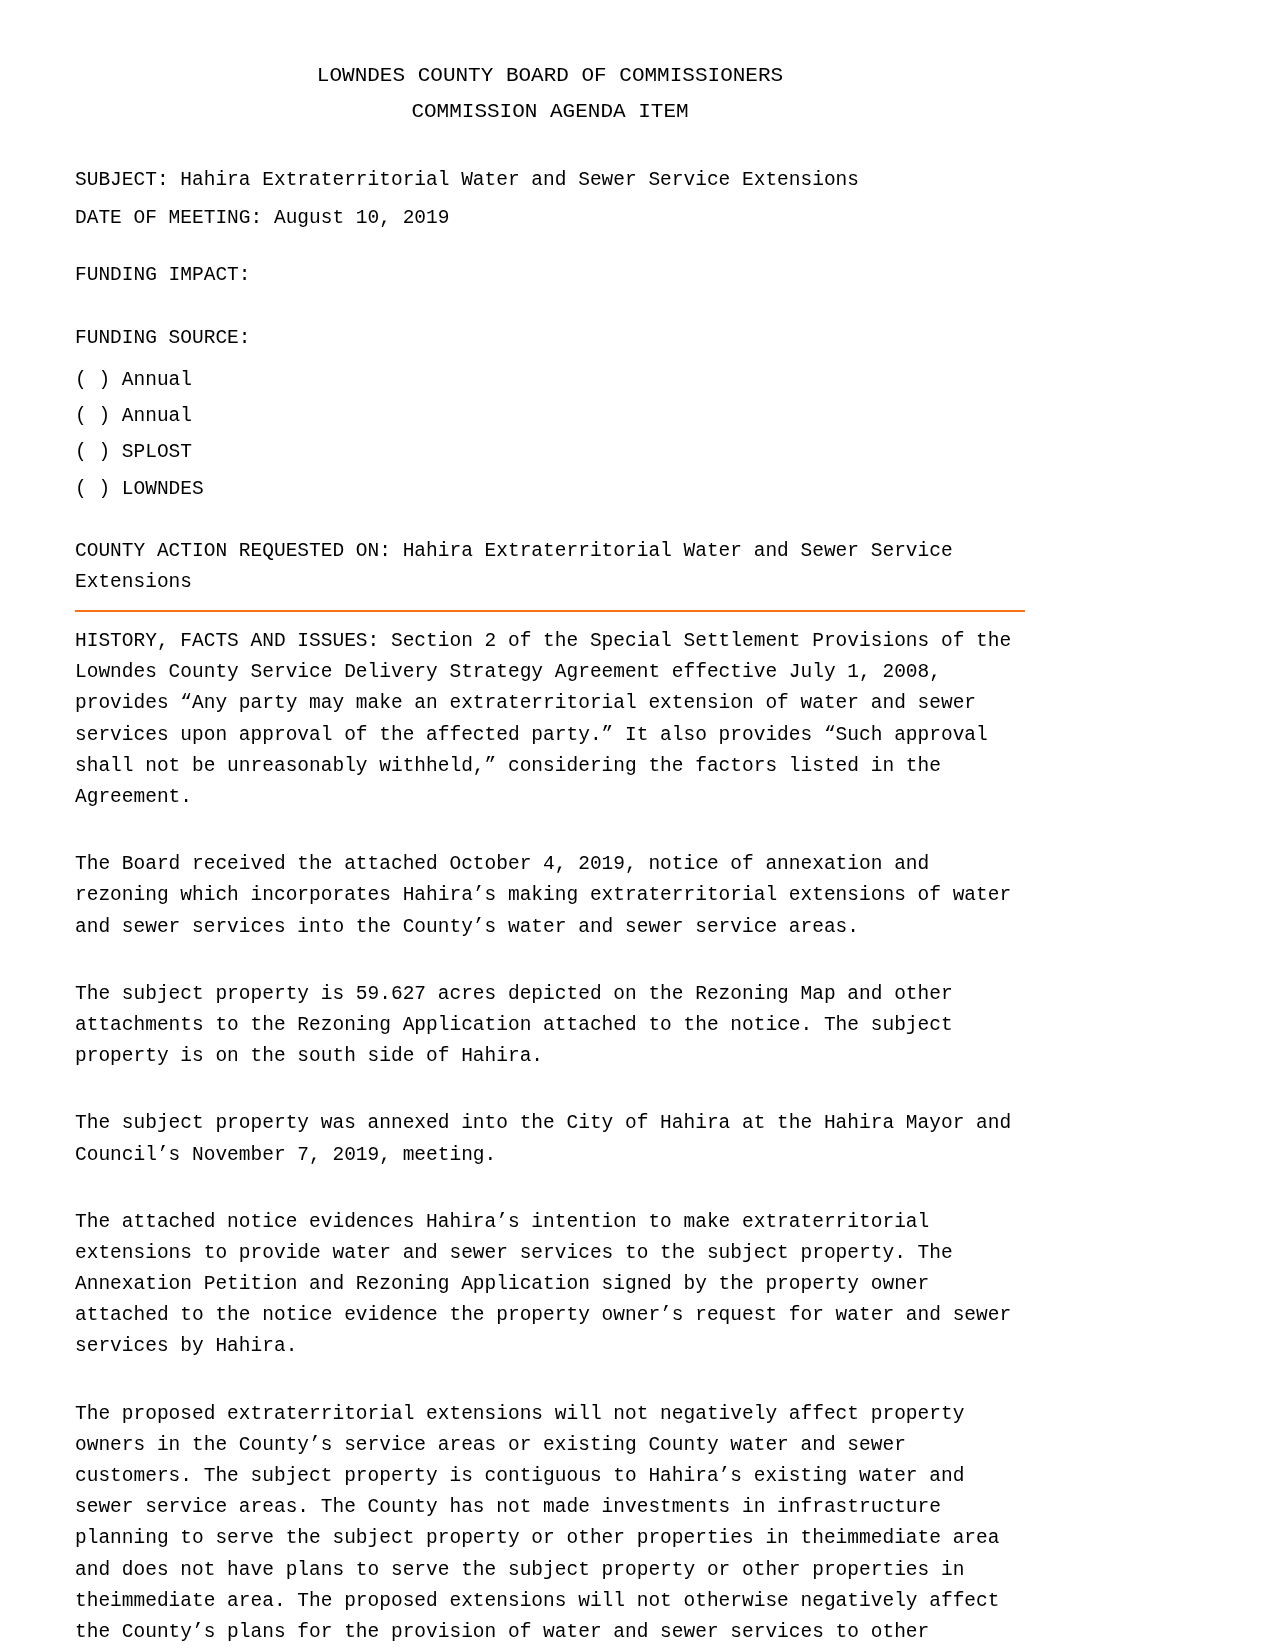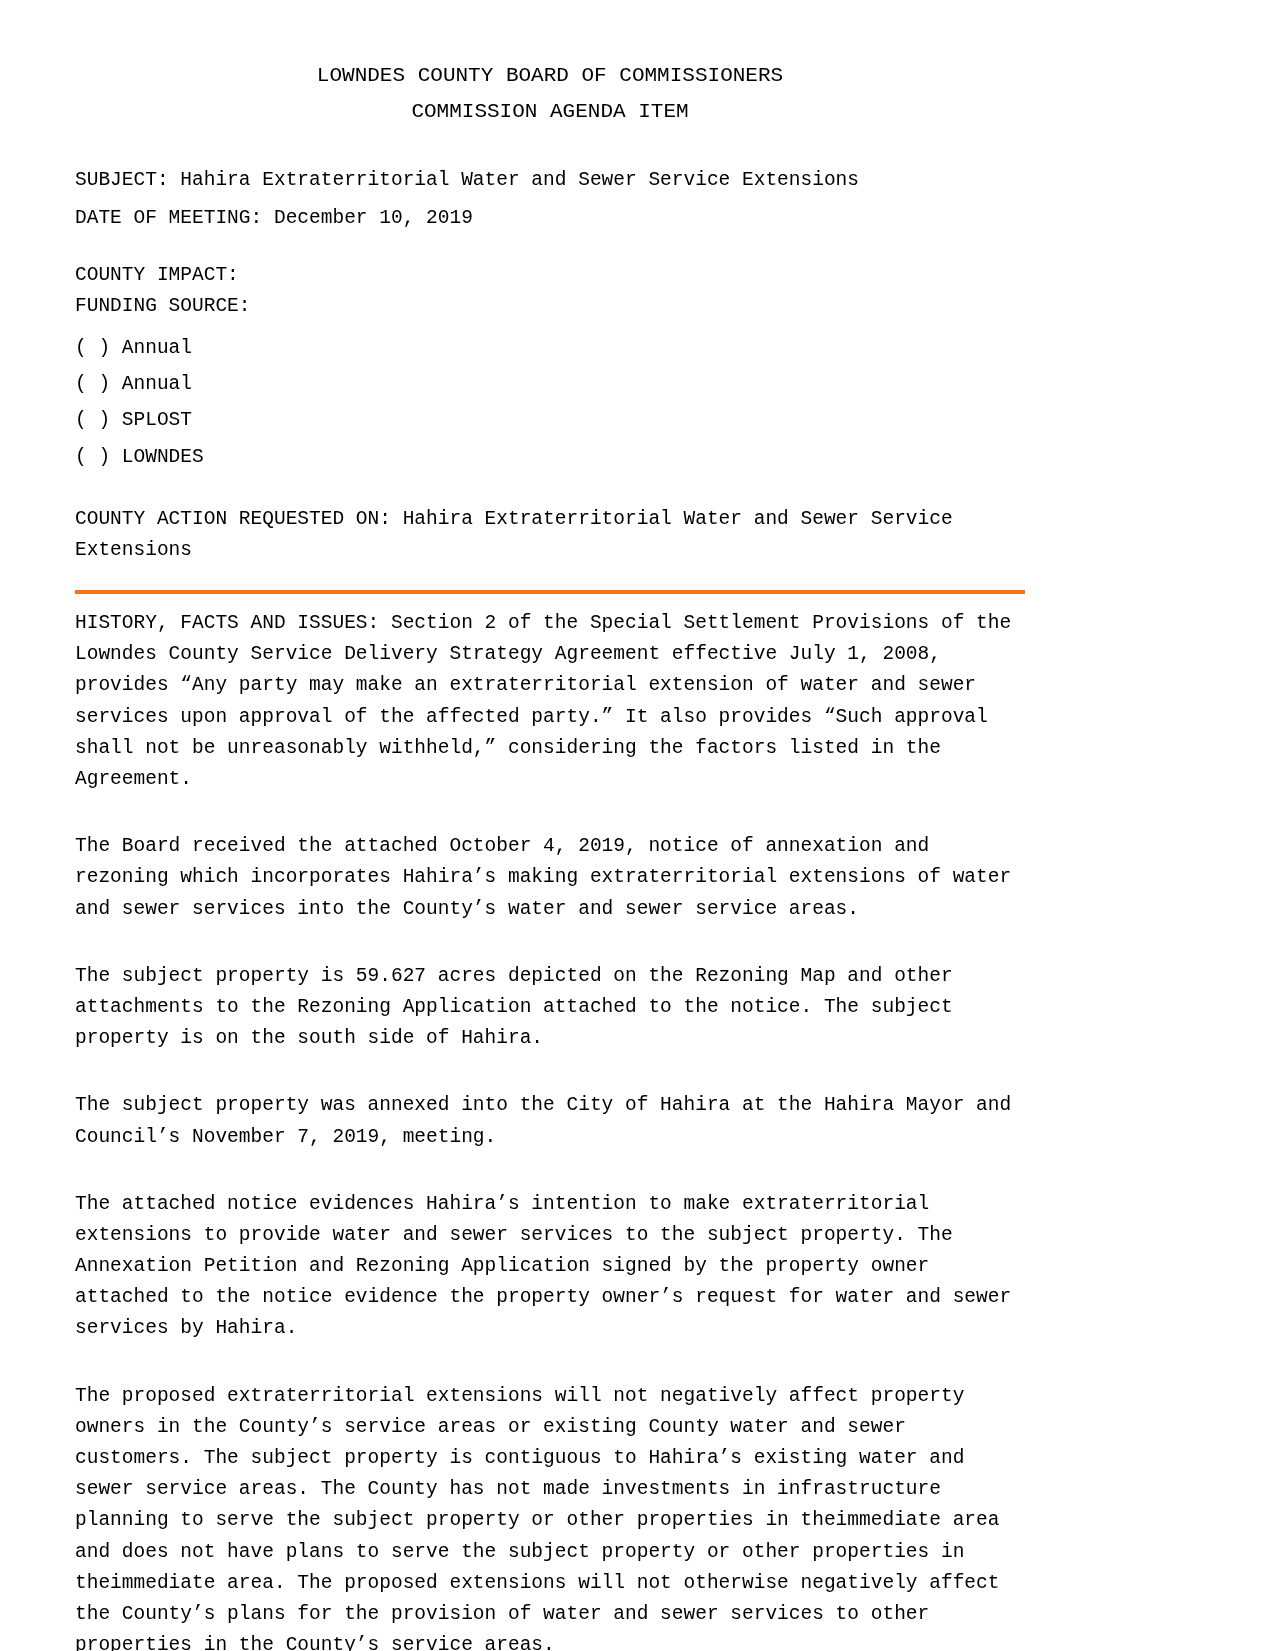--- a/index.html
+++ b/index.html
@@ -35,32 +35,33 @@
     margin-bottom: 2px;
   }
   .date-line {
     margin-bottom: 26px;
   }
   .budget-line {
     margin-bottom: 0px;
   }
   .funding-source-line {
     margin-bottom: 10px;
+    margin-top: 32px;
   }
   .funding-options {
     margin-bottom: 30px;
   }
   .funding-option {
     margin-bottom: 3px;
     line-height: 1.7;
   }
   .action-line {
     margin-top: 24px;
-    padding-bottom: 24px;
-    border-bottom: 4px solid #f97316;
+    padding-bottom: 12px;
+    border-bottom: 2px solid #f97316;
     margin-bottom: 14px;
   }
   .paragraph {
     margin: 0 0 36px 0;
   }
   .paragraph:last-child {
     margin-bottom: 0;
   }
 </style>
 </head>
@@ -69,23 +70,23 @@
 <div class="page">
 
   <div class="doc-title-block">
     <div class="doc-title-line">LOWNDES COUNTY BOARD OF COMMISSIONERS</div>
     <div class="doc-title-line">COMMISSION AGENDA ITEM</div>
   </div>
 
   <div class="subject-line">SUBJECT: Hahira Extraterritorial Water and Sewer Service Extensions</div>
 
 
-  <div class="date-line">DATE OF MEETING: December 10, 2019</div>
+  <div class="date-line">DATE OF MEETING: August 10, 2019</div>
 
-  <div class="budget-line">COUNTY IMPACT:</div>
+  <div class="budget-line">FUNDING IMPACT:</div>
 
   <div class="funding-source-line">FUNDING SOURCE:</div>
 
   <div class="funding-options">
     <div class="funding-option">( ) Annual</div>
     <div class="funding-option">( ) Annual</div>
     <div class="funding-option">( ) SPLOST</div>
     <div class="funding-option">( ) LOWNDES</div>
   </div>
 

